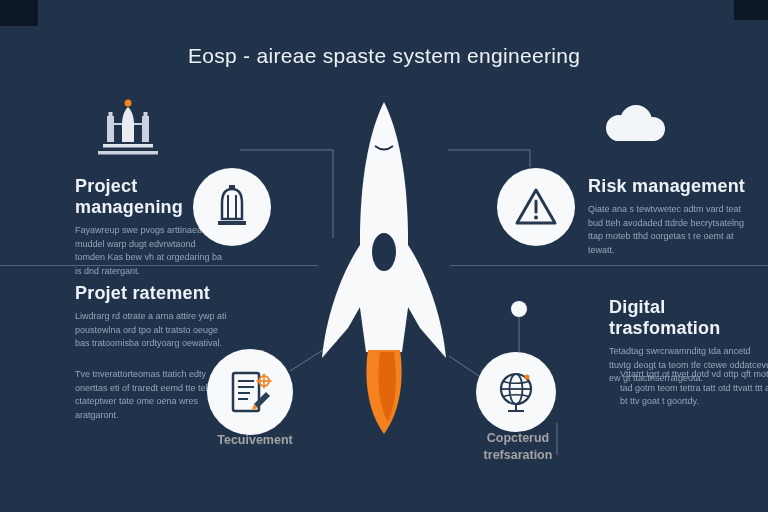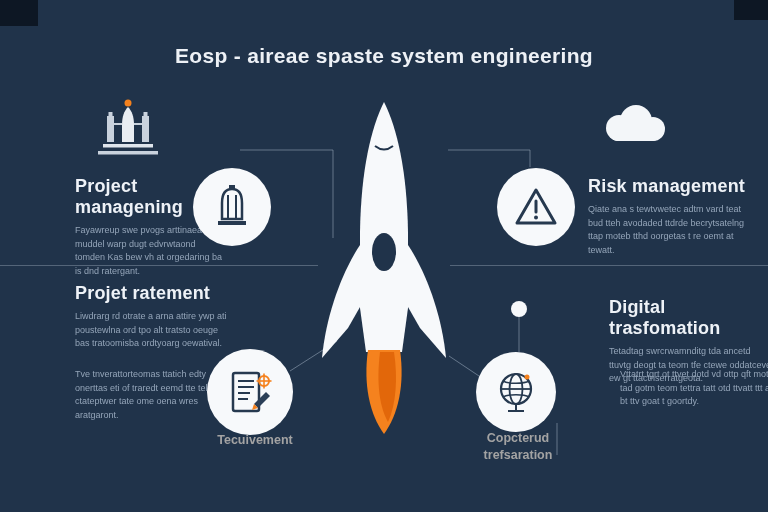--- a/index.html
+++ b/index.html
@@ -4,21 +4,21 @@
 <style>
   html,body{margin:0;padding:0;background:#10182a;}
   .canvas{
     position:relative;width:768px;height:512px;overflow:hidden;
     background:#20334a;
     font-family:"Liberation Sans",sans-serif;
   }
   .corner{position:absolute;background:#0d1724;}
   .title{
     position:absolute;top:44px;left:0;width:100%;text-align:center;
-    font-size:21px;font-weight:700;color:#edf1f6;letter-spacing:.3px;
+    font-size:21px;font-weight:400;color:#edf1f6;letter-spacing:.3px;
   }
   svg.lines{position:absolute;left:0;top:0;z-index:1;}
   .divider{position:absolute;height:1px;background:rgba(148,162,180,.45);z-index:1;}
   .rocket-wrap{position:absolute;left:318px;top:100px;z-index:2;}
   .circle{
     position:absolute;background:#f7f9fb;border-radius:50%;z-index:3;
     display:flex;align-items:center;justify-content:center;
   }
   .dot{position:absolute;width:16px;height:16px;border-radius:50%;background:#f7f9fb;z-index:3;}
   .tb{position:absolute;z-index:2;}

